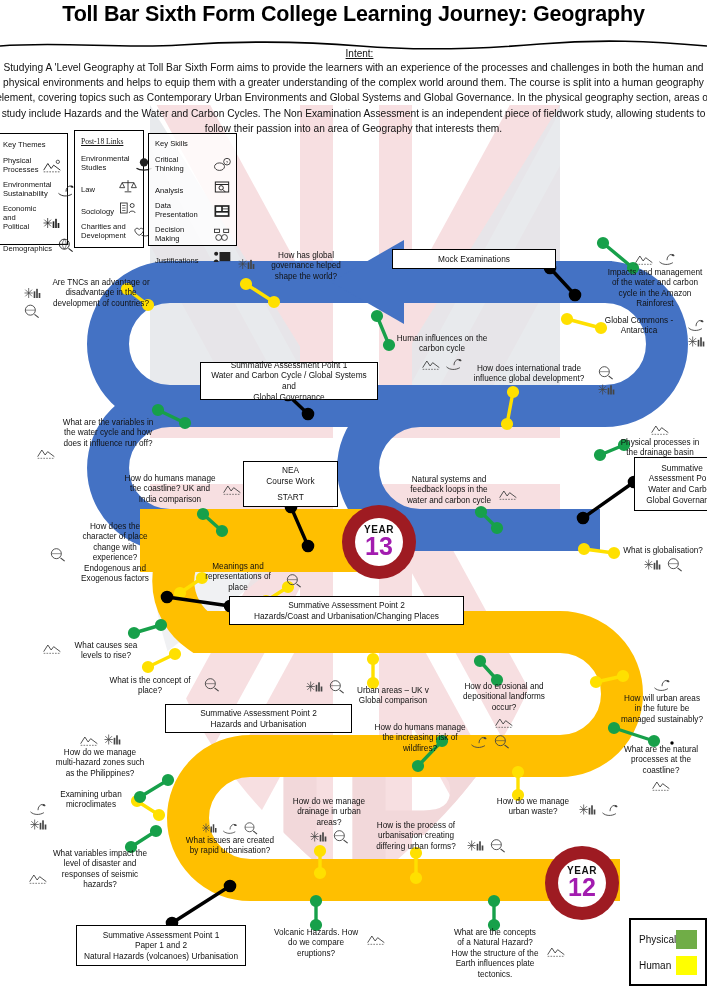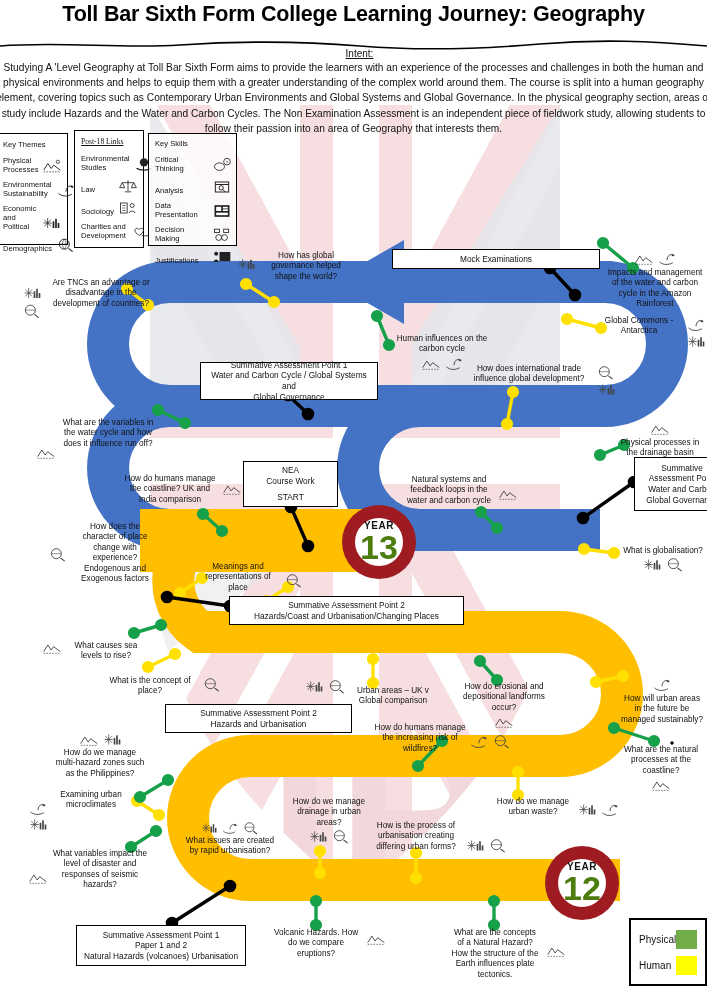--- a/index.html
+++ b/index.html
@@ -49,21 +49,21 @@
   
   .badge{
     position:absolute;border-radius:50%;
     background:#9e1b22;display:flex;align-items:center;justify-content:center;
   }
   .badge .inner{
     border-radius:50%;background:#fff;width:calc(100% - 26px);height:calc(100% - 26px);
     display:flex;flex-direction:column;align-items:center;justify-content:center;line-height:1;
   }
   .badge .yr{font-size:10px;font-weight:700;letter-spacing:.6px;color:#111;margin-bottom:-1px;}
-  .badge .num{font-size:34px;font-weight:700;color:#4d7c0f;}
+  .badge .num{font-size:25px;font-weight:700;color:#a21caf;}
   #badge13{left:342px;top:505px;width:74px;height:74px;}
   #badge12{left:545px;top:846px;width:74px;height:74px;}
 
   
   .abox{
     position:absolute;background:#fff;border:1.8px solid #000;box-sizing:border-box;
     display:flex;align-items:center;justify-content:center;text-align:center;
     font-size:8.3px;line-height:10.6px;color:#111;padding:3px 5px;
   }
 
@@ -396,21 +396,21 @@
       <div class="num">13</div>
     </div>
   </div>
   <div class="badge" id="badge12">
     <div class="inner">
       <div class="yr">YEAR</div>
       <div class="num">12</div>
     </div>
   </div>
 
-  <div class="abox" style="left:392px;top:249px;width:208px;height:20px;">
+  <div class="abox" style="left:392px;top:249px;width:164px;height:20px;">
     <span>Mock Examinations</span>
   </div>
 
   <div class="abox" style="left:200px;top:362px;width:178px;height:38px;flex-direction:column;">
     <span>Summative Assessment Point 1</span>
     <span>Water and Carbon Cycle / Global Systems and</span>
     <span>Global Governance</span>
   </div>
 
   <div class="abox" style="left:634px;top:457px;width:96px;height:54px;flex-direction:column;">

